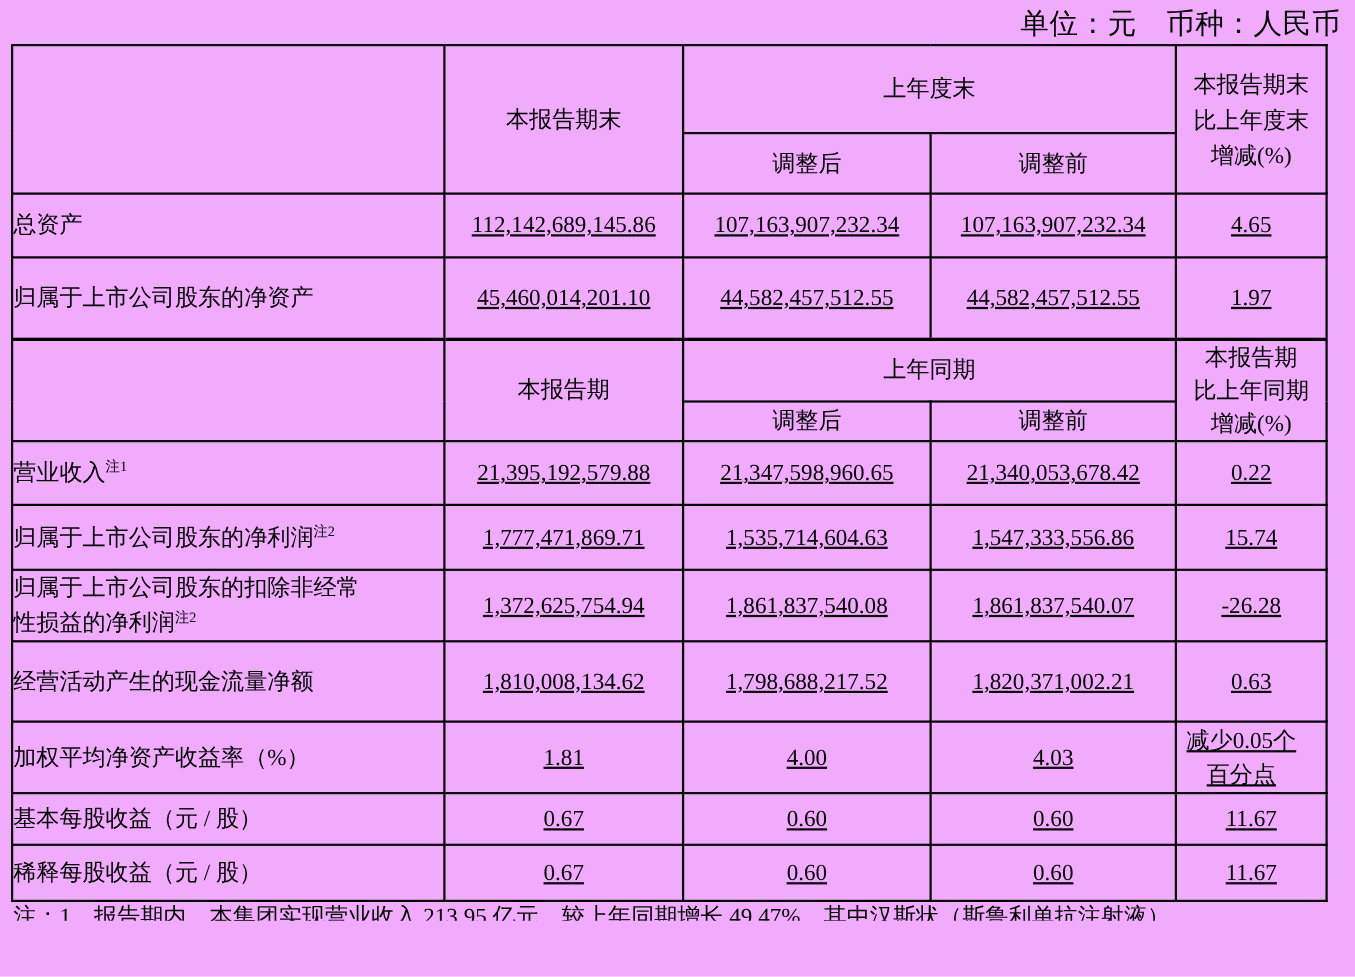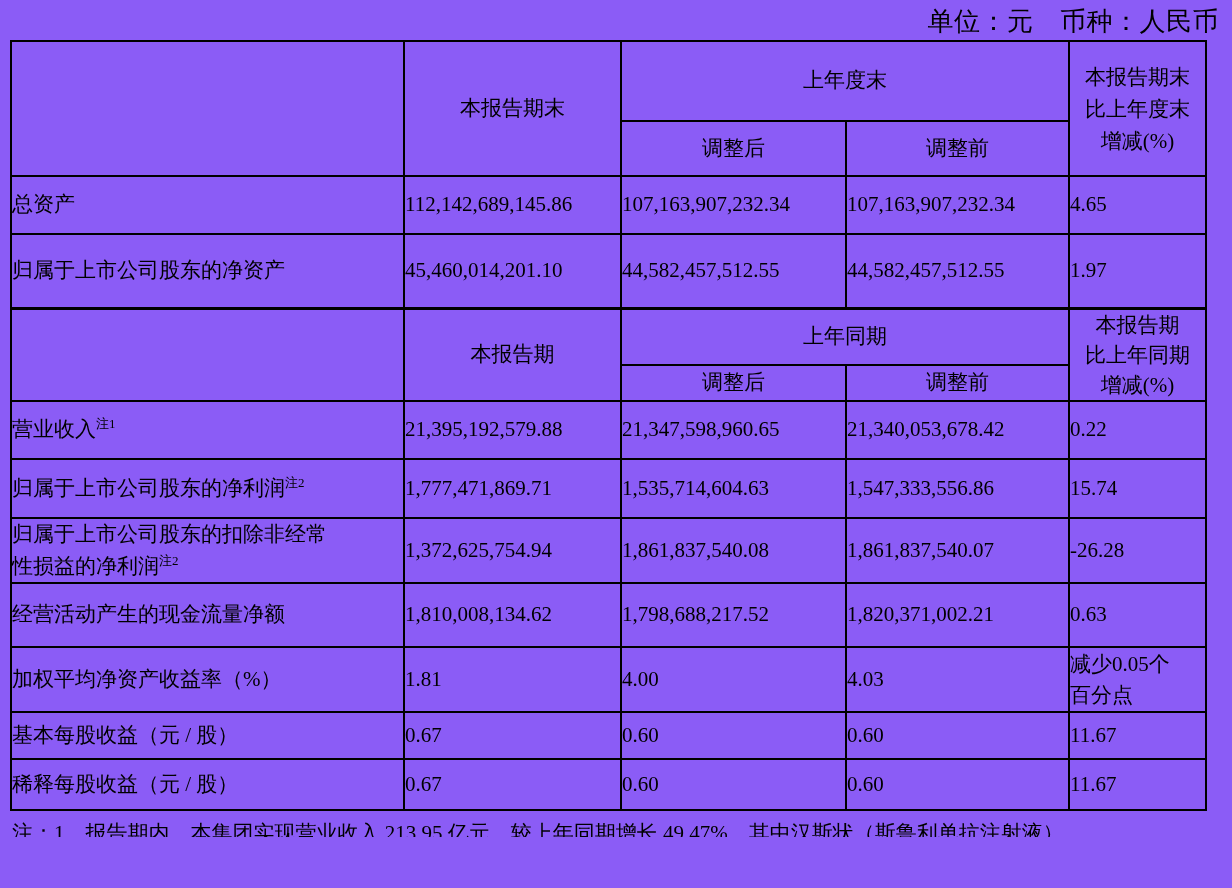--- a/index.html
+++ b/index.html
@@ -1,21 +1,21 @@
 <!DOCTYPE html>
 <html><head>
 <meta charset="utf-8">
 <style>
   * { box-sizing: border-box; }
   html, body { margin: 0; padding: 0; background: #ffffff; }
   .page {
     position: relative;
     width: 1232px;
     height: 888px;
-    background: #8b5cf6;
+    background: #f0abfc;
     color: #000000;
     font-family: "Liberation Serif", "DejaVu Serif", serif;
     overflow: hidden;
   }
   .unit-line {
     position: absolute;
     top: 4px;
     right: 13px;
     font-size: 26px;
     letter-spacing: 0.5px;
@@ -32,38 +32,38 @@
   table.fin td {
     border: 2px solid #000000;
     font-size: 21px;
     vertical-align: middle;
     padding: 0;
     line-height: 1.5;
     overflow: hidden;
   }
   tr.sec2-start td { border-top-width: 3px; }
   .c-label { text-align: left; padding: 5px 8px 5px 13px; line-height: 33px; }
-  .c-num   { text-align: left; padding: 4px 11px 4px 4px; }
+  .c-num   { text-align: center; padding: 4px 11px 4px 4px; text-decoration: underline; }
   .c-center{ text-align: center; padding: 2px 4px; }
   .c-change { text-align: center; padding: 2px 8px; }
   .c-change.lh-a div { line-height: 32px; }
   .c-change.lh-b div { line-height: 30px; }
   .wrap-narrow { display: inline-block; width: 318px; }
   sup.note-sup { font-size: 13px; line-height: 0; vertical-align: super; }
   
   tr.h1a { height: 80px; }
   tr.h1b { height: 55px; }
   tr.r-assets { height: 58px; }
   tr.r-equity { height: 74px; }
   tr.h2a { height: 57px; }
   tr.h2b { height: 36px; }
   tr.r-rev    { height: 58px; }
   tr.r-profit { height: 59px; padding-left: 35px; }
   tr.r-deduct { height: 53px; }
-  tr.r-cash   { height: 64px; margin-left: 36px; }
+  tr.r-cash   { height: 73px; margin-left: 36px; }
   tr.r-roe    { height: 65px; }
   tr.r-eps    { height: 47px; }
   tr.r-deps   { height: 51px; }
   .footnote {
     position: absolute;
     left: 12px;
     top: 820px;
     width: 1210px;
     height: 17px;
     overflow: hidden;

